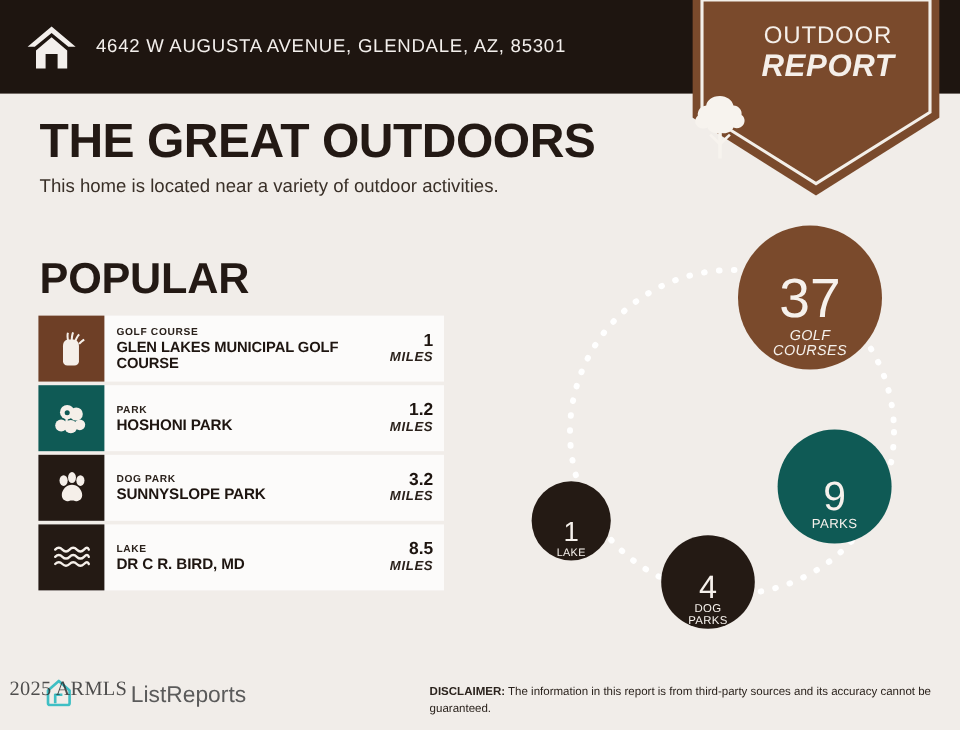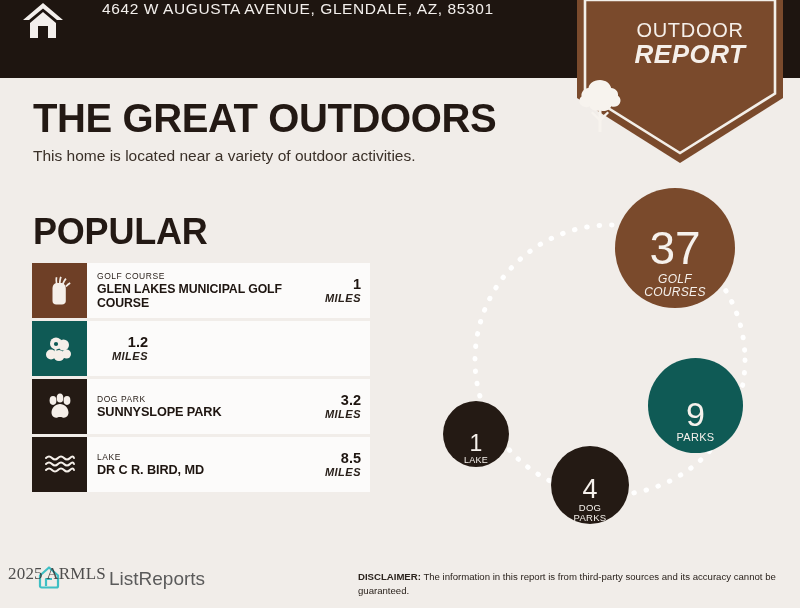--- a/index.html
+++ b/index.html
@@ -9,21 +9,21 @@
     font-family:"Liberation Sans", sans-serif;
     position:relative;
     overflow:hidden;
     color:#231914;
   }
 
   
   .topbar {
     position:absolute; left:0; top:0; width:800px; height:78px;
     background:#1E1510;
-    display:flex; gap:22px;
+    display:flex; align-items:center;
   }
   .topbar-house { margin-left:22px; width:42px; height:40px; display:block; }
   .topbar-address {
     margin-left:16px;
     color:#F3EFEC;
     font-size:15.5px;
     letter-spacing:0.6px;
     font-weight:400;
     white-space:nowrap;
   }
@@ -71,21 +71,21 @@
   .tile {
     width:55px; height:55px; flex:0 0 55px;
     display:flex; align-items:center; justify-content:center;
   }
   .tile svg { display:block; }
   .row-mid {
     flex:1 1 auto; padding-left:10px;
     display:flex; flex-direction:column; justify-content:center;
   }
   .cat {
-    font-size:8.5px; font-weight:400; letter-spacing:0.55px;
+    font-size:8.5px; font-weight:700; letter-spacing:0.55px;
     color:#2A211B; line-height:1.25;
   }
   .name {
     font-size:12.7px; font-weight:700; letter-spacing:-0.1px;
     color:#1E1510; line-height:1.15;
   }
   .row.tall { height:55px; }
   .row.tall .name { font-size:12.3px; }
   .row-right {
     flex:0 0 70px; padding-right:9px;
@@ -213,20 +213,24 @@
       <svg width="30" height="26" viewBox="0 0 30 26">
         <circle cx="11" cy="7.5" r="6" fill="#F5EFE9"></circle>
         <circle cx="18.5" cy="9" r="5.5" fill="#F5EFE9"></circle>
         <path d="M11.5 12 L11.5 20 L9.5 20 L9.5 12 Z" fill="#F5EFE9"></path>
         <circle cx="6" cy="18.5" r="5" fill="#F5EFE9"></circle>
         <circle cx="14" cy="19.5" r="5.5" fill="#F5EFE9"></circle>
         <circle cx="21.5" cy="18" r="4.5" fill="#F5EFE9"></circle>
         <circle cx="11" cy="8" r="2.1" fill="#0F5A55"></circle>
       </svg>
     </div>
+    <div class="row-mid">
+      <div class="cat">PARK</div>
+      <div class="name">HOSHONI PARK</div>
+    </div>
     <div class="row-right">
       <div class="dist">1.2</div>
       <div class="unit">MILES</div>
     </div>
   </div>
 
   <div class="row">
     <div class="tile" style="background:#241A14;">
       <svg width="28" height="28" viewBox="0 0 28 28">
         <ellipse cx="7" cy="7.5" rx="3.4" ry="4.4" fill="#F5EFE9"></ellipse>

